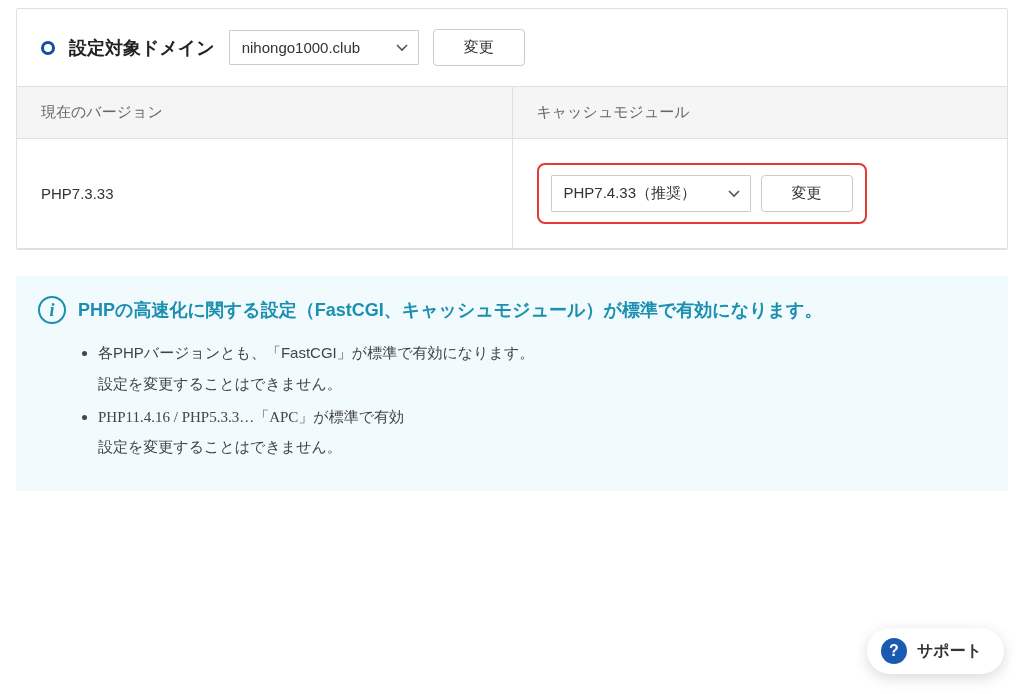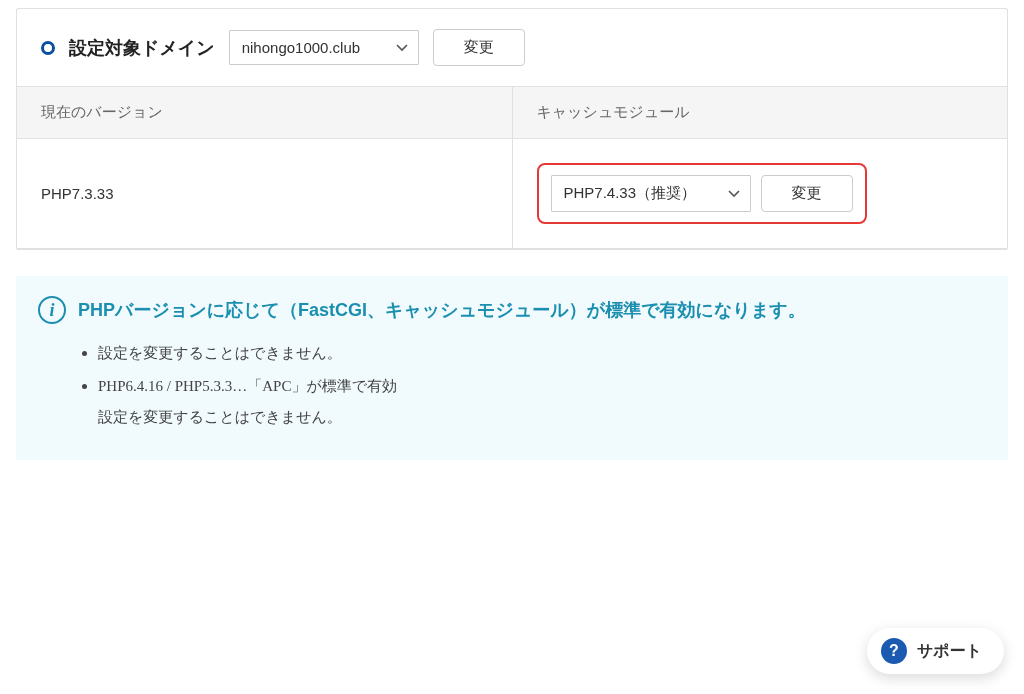--- a/index.html
+++ b/index.html
@@ -203,28 +203,29 @@
         </td>
       </tr>
     </tbody>
   </table>
 
 </div>
 
 <div class="info-panel">
   <div class="info-head">
     <span class="info-icon">i</span>
-    <span class="info-title">PHPバージョンに応じて（FastCGI、キャッシュモジュール）が標準で有効になります。</span>
+    <span class="info-title">PHPの高速化に関する設定（FastCGI、キャッシュモジュール）が標準で有効になります。</span>
   </div>
   <ul class="info-list">
     <li>
+      <span>各PHPバージョンとも、「FastCGI」が標準で有効になります。</span>
       <span class="sub">設定を変更することはできません。</span>
     </li>
     <li>
-      <span class="sub">PHP6.4.16 / PHP5.3.3…「APC」が標準で有効</span>
+      <span class="sub">PHP11.4.16 / PHP5.3.3…「APC」が標準で有効</span>
       <span class="sub">設定を変更することはできません。</span>
     </li>
   </ul>
 </div>
 
 <div class="support-pill">
   <span class="qmark">?</span>
   <span>サポート</span>
 </div>
 

